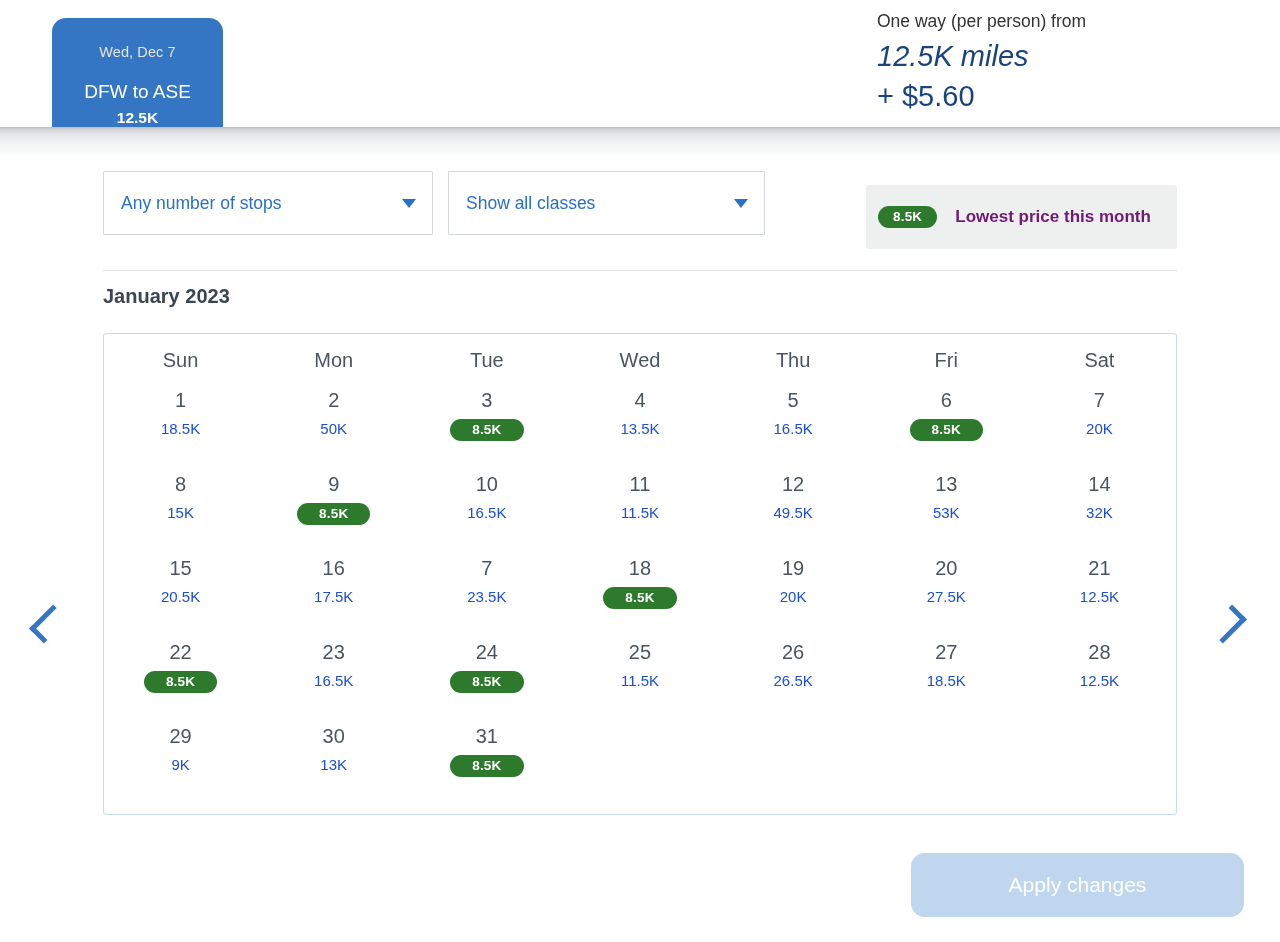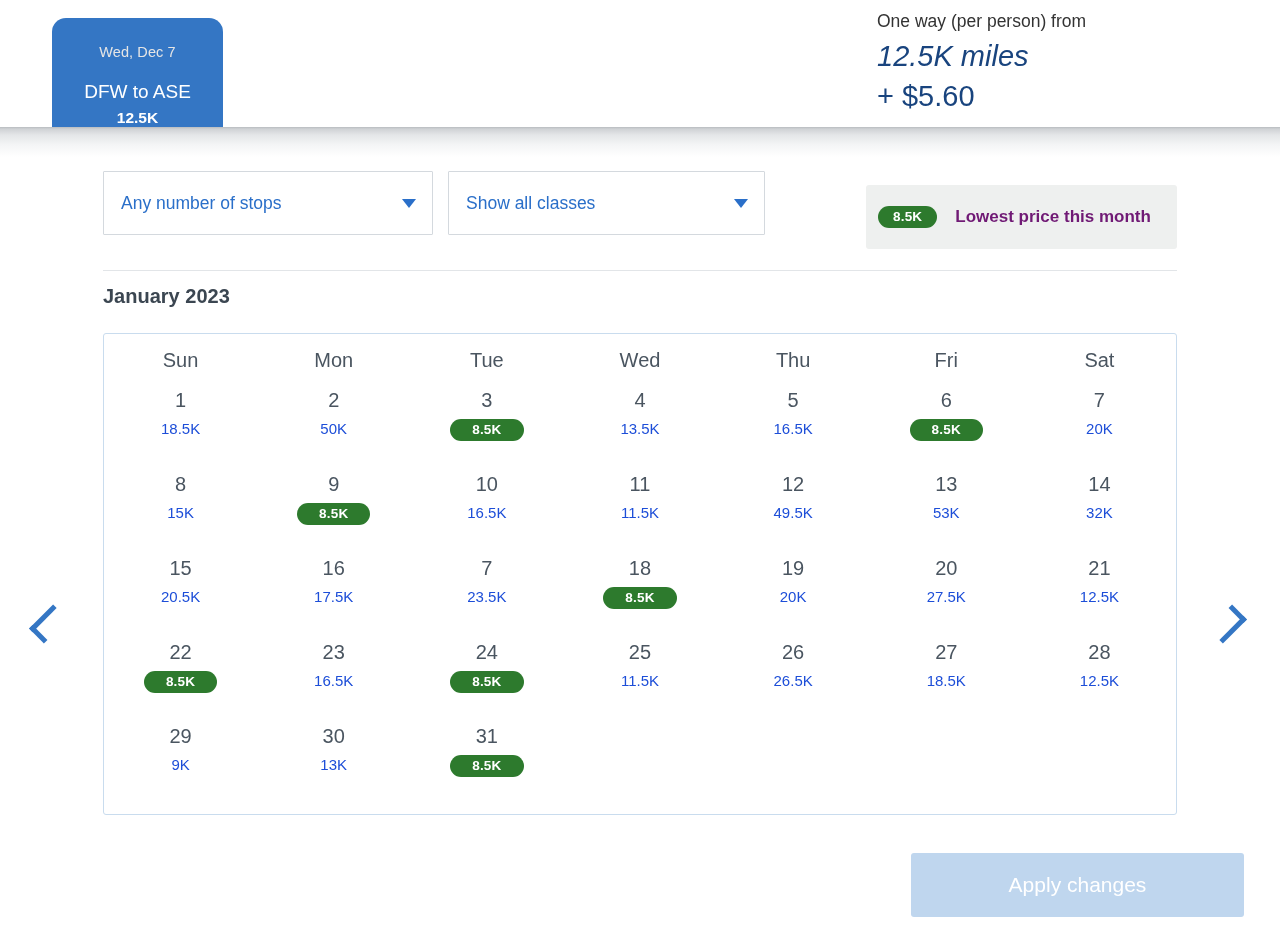--- a/index.html
+++ b/index.html
@@ -273,21 +273,21 @@
 
   
   .apply-btn {
     position: absolute;
     left: 911px;
     top: 696px;
     width: 333px;
     height: 64px;
     background: #bfd6ee;
     border: none;
-    border-radius: 3px;
+    border-radius: 14px;
     color: #ffffff;
     font-size: 21px;
     font-family: "Liberation Sans", "DejaVu Sans", sans-serif;
     cursor: default;
   }
 </style>
 </head>
 <body>
 
 <div class="page">

